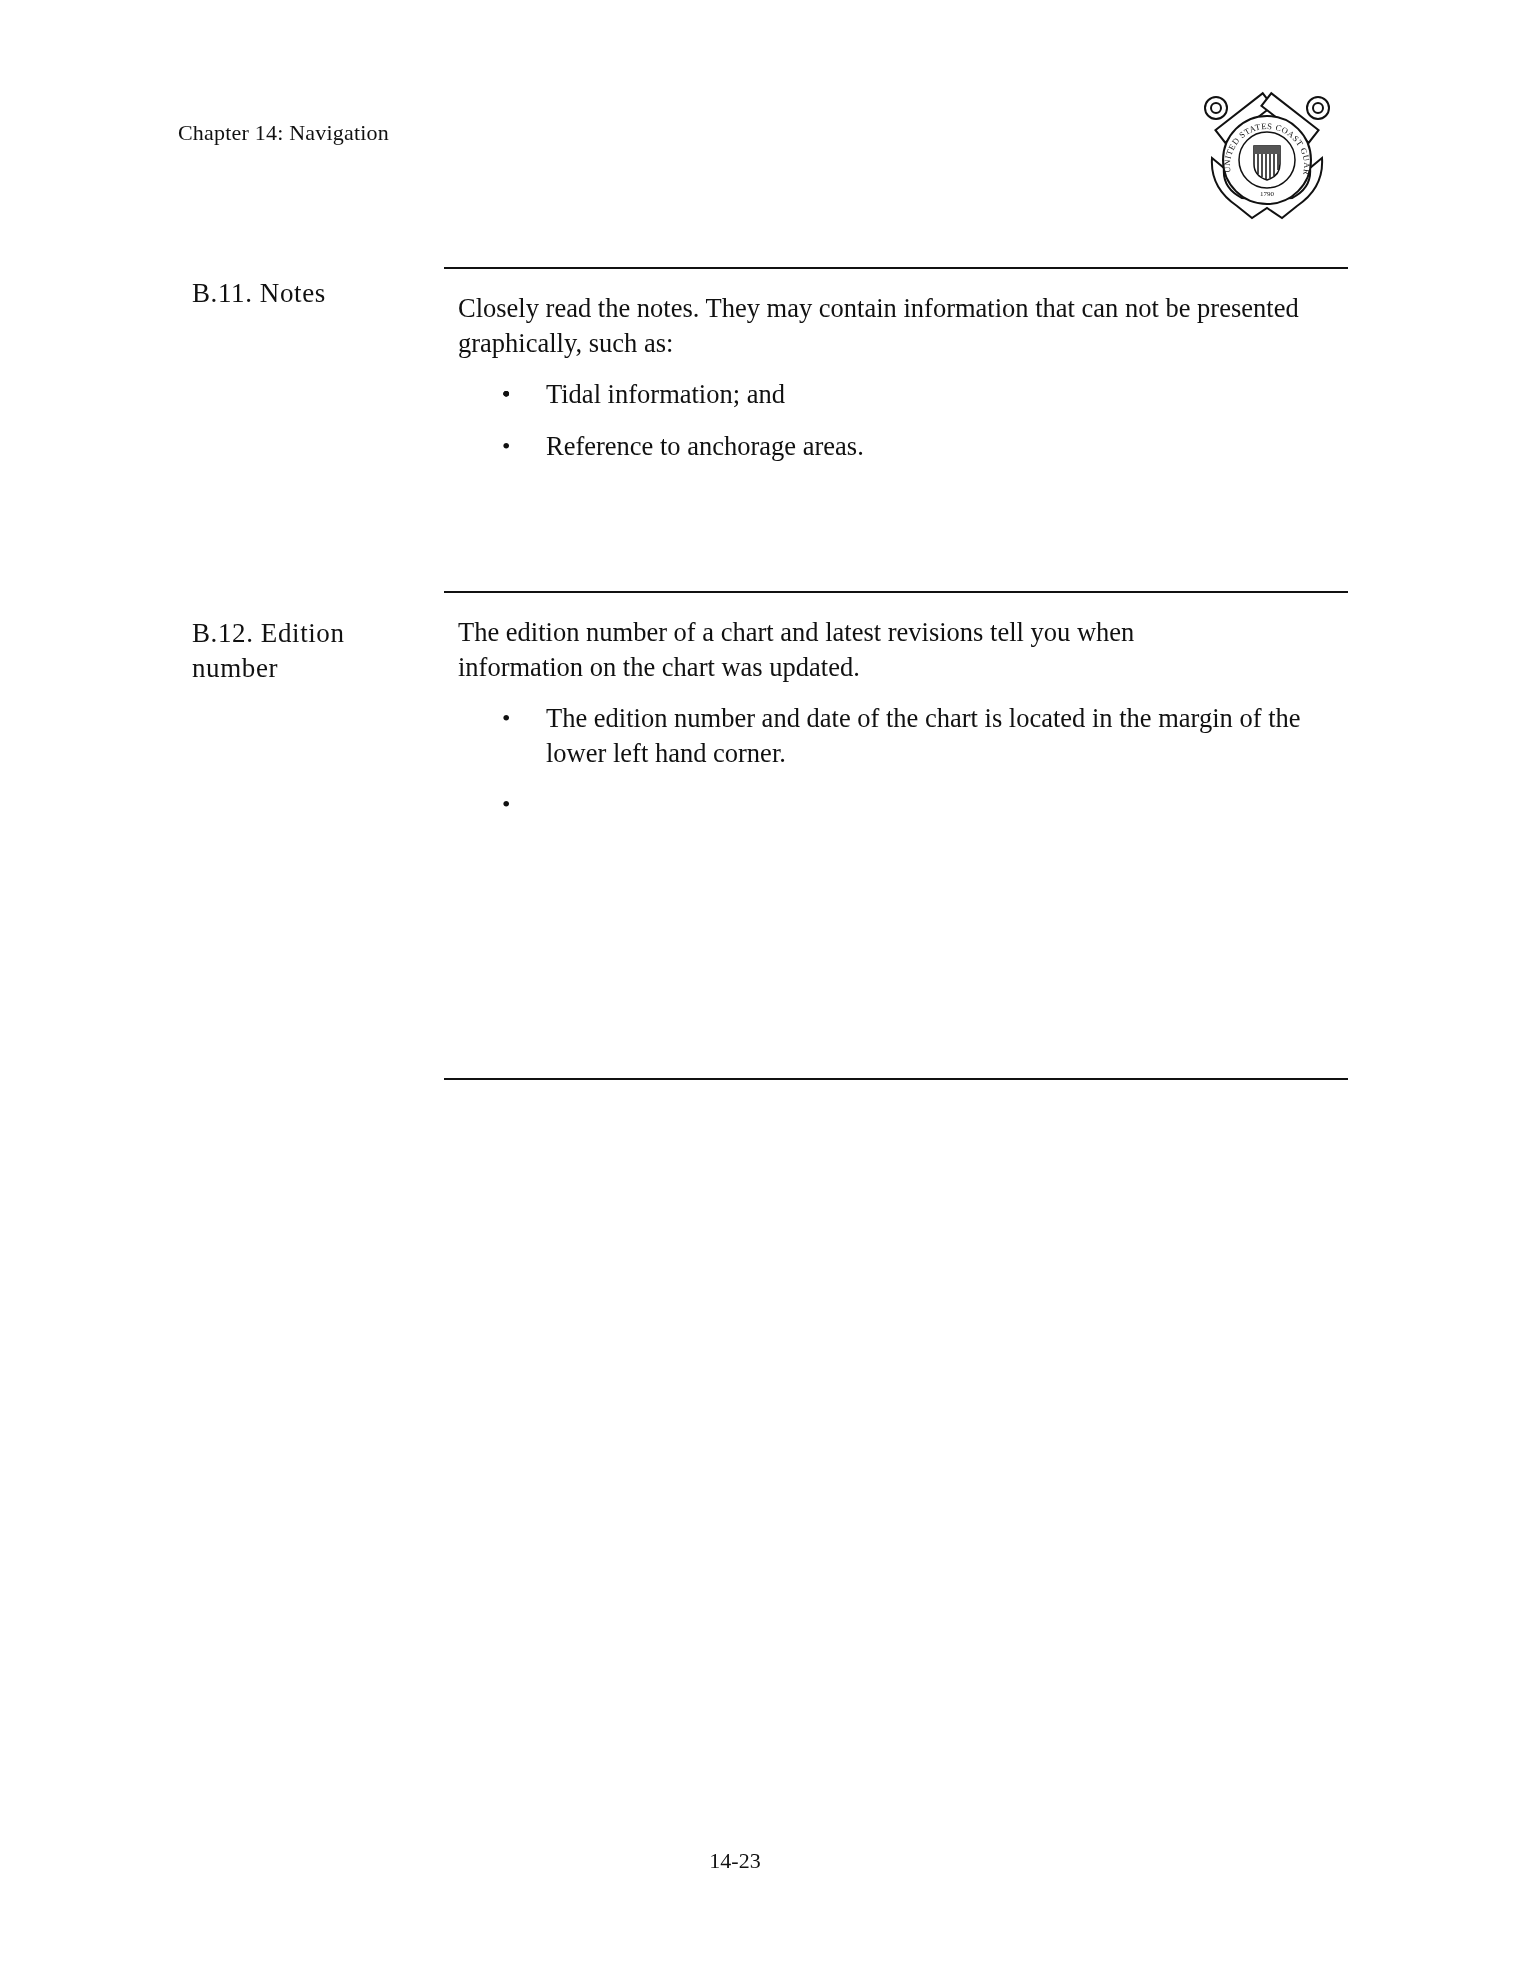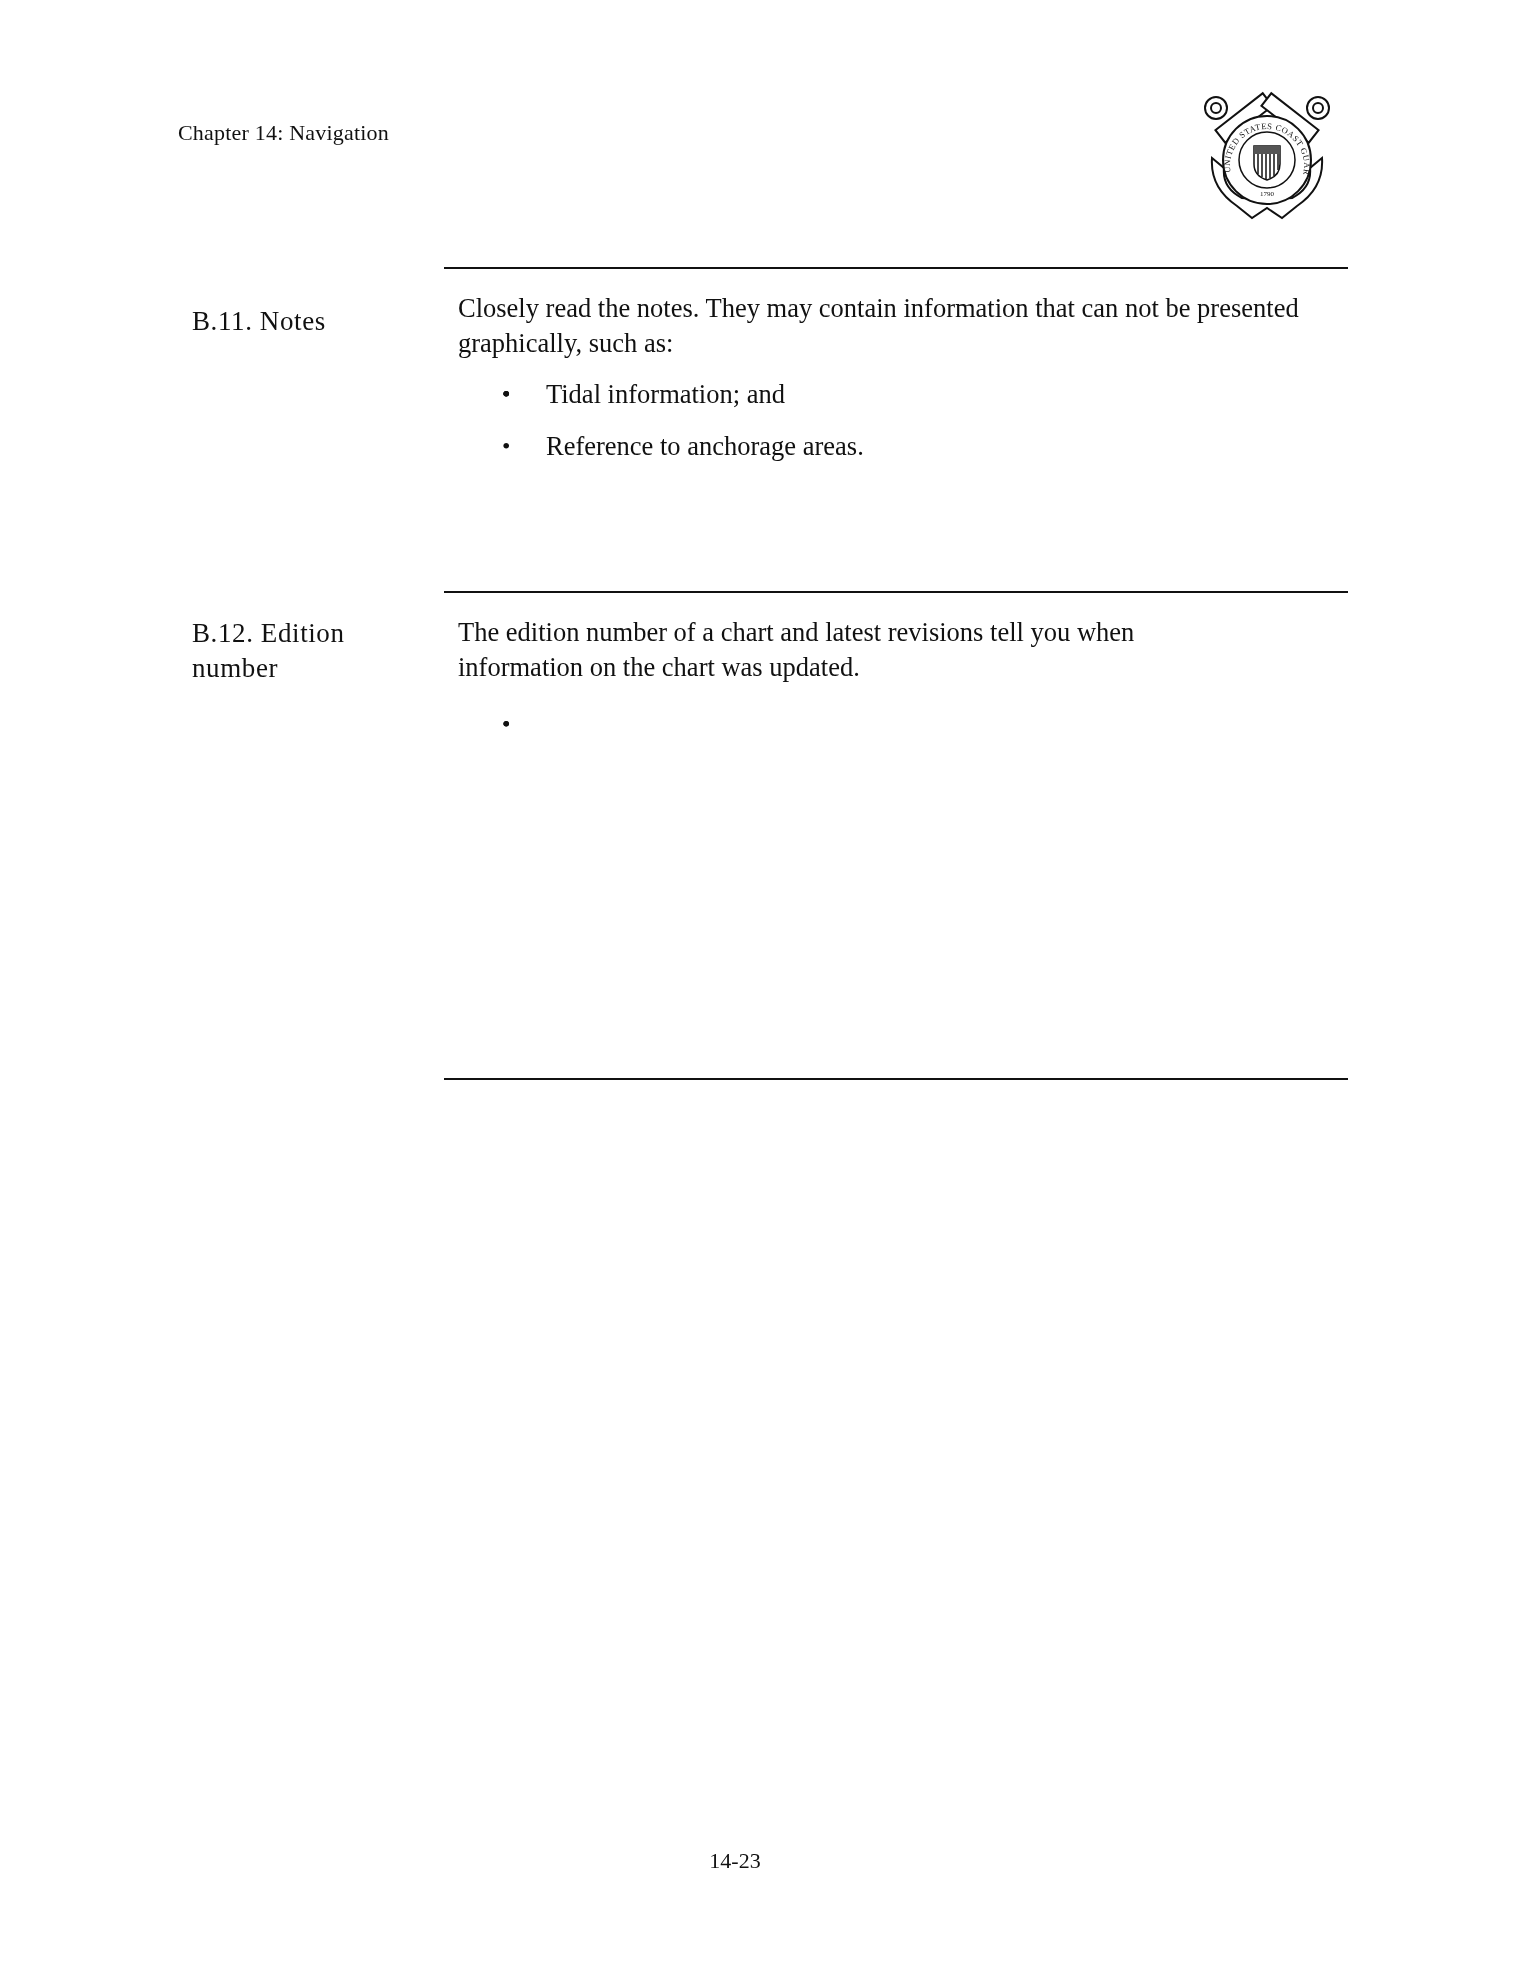--- a/index.html
+++ b/index.html
@@ -67,21 +67,21 @@
     <path id="ringPath" d="M 40 90 A 37 37 0 1 1 110 90"></path>
   </defs>
   <text font-family="Liberation Serif, serif" font-size="8.5" fill="#111" letter-spacing="0.5">
     <textPath href="#ringPath" startOffset="4%">UNITED STATES COAST GUARD</textPath>
   </text>
   <text x="75" y="108" text-anchor="middle" font-family="Liberation Serif, serif" font-size="7" fill="#111">1790</text>
 </svg>
 
 <div class="rule" style="top:267px;"></div>
 
-<div class="section-label" style="top:304px;text-align:right;">B.11.  Notes</div>
+<div class="section-label" style="top:276px;text-align:right;">B.11.  Notes</div>
 
 <div class="body-block" style="top:291px;">
   <p class="para" style="margin-bottom:16px;">Closely read the notes. They may contain information that can not be presented graphically, such as:</p>
   <ul class="bullets">
     <li style="margin-bottom:16px;"><span class="bullet-dot">•</span></li>
     <li style="margin-bottom:16px;"><span class="bullet-dot">•</span></li>
     <li style="margin-bottom:17px;"><span class="bullet-dot">•</span><span>Tidal information; and</span></li>
     <li><span class="bullet-dot">•</span><span>Reference to anchorage areas.</span></li>
   </ul>
 </div>
@@ -89,20 +89,20 @@
 <div class="rule" style="top:591px;"></div>
 
 <div class="section-label" style="top:616px;">
   <div>B.12.  Edition</div>
   <div>number</div>
 </div>
 
 <div class="body-block" style="top:615px;">
   <p class="para" style="margin-bottom:16px; width:780px;">The edition number of a chart and latest revisions tell you when information on the chart was updated.</p>
   <ul class="bullets">
-    <li style="margin-bottom:16px;"><span class="bullet-dot">•</span></li>
+    <li style="margin-bottom:16px;"><span class="bullet-dot">•</span><span>The edition number and date of the chart is located in the margin of the lower left hand corner.</span></li>
     <li style="margin-bottom:22px;"><span class="bullet-dot">•</span></li>
   </ul>
 </div>
 
 <div class="rule" style="top:1078px;"></div>
 
 <div class="page-number">14-23</div>
 
 </body></html>

